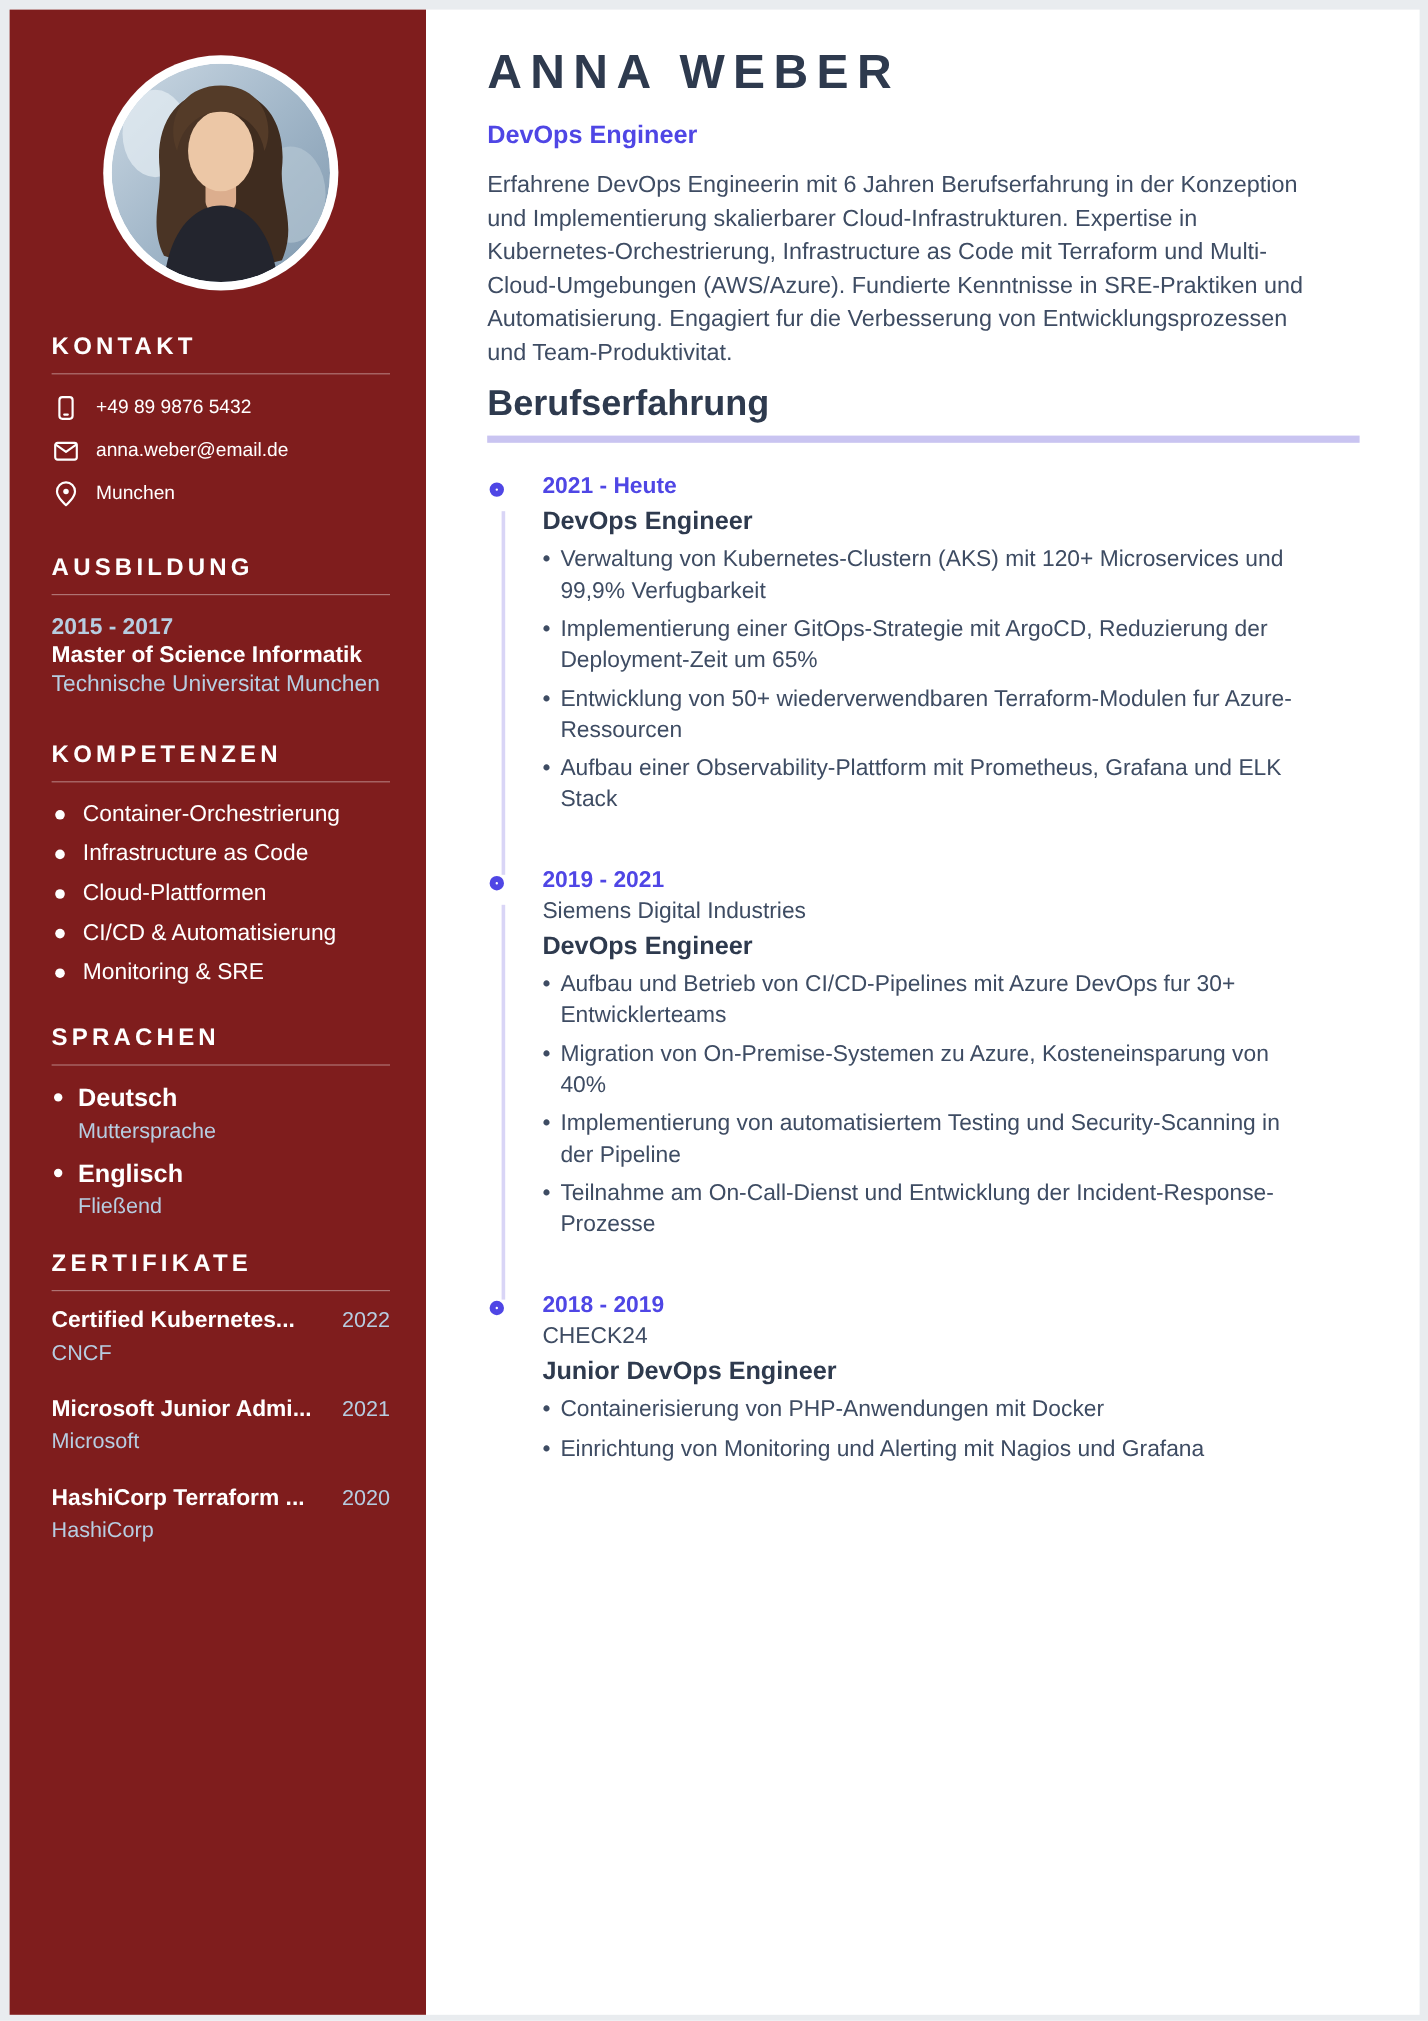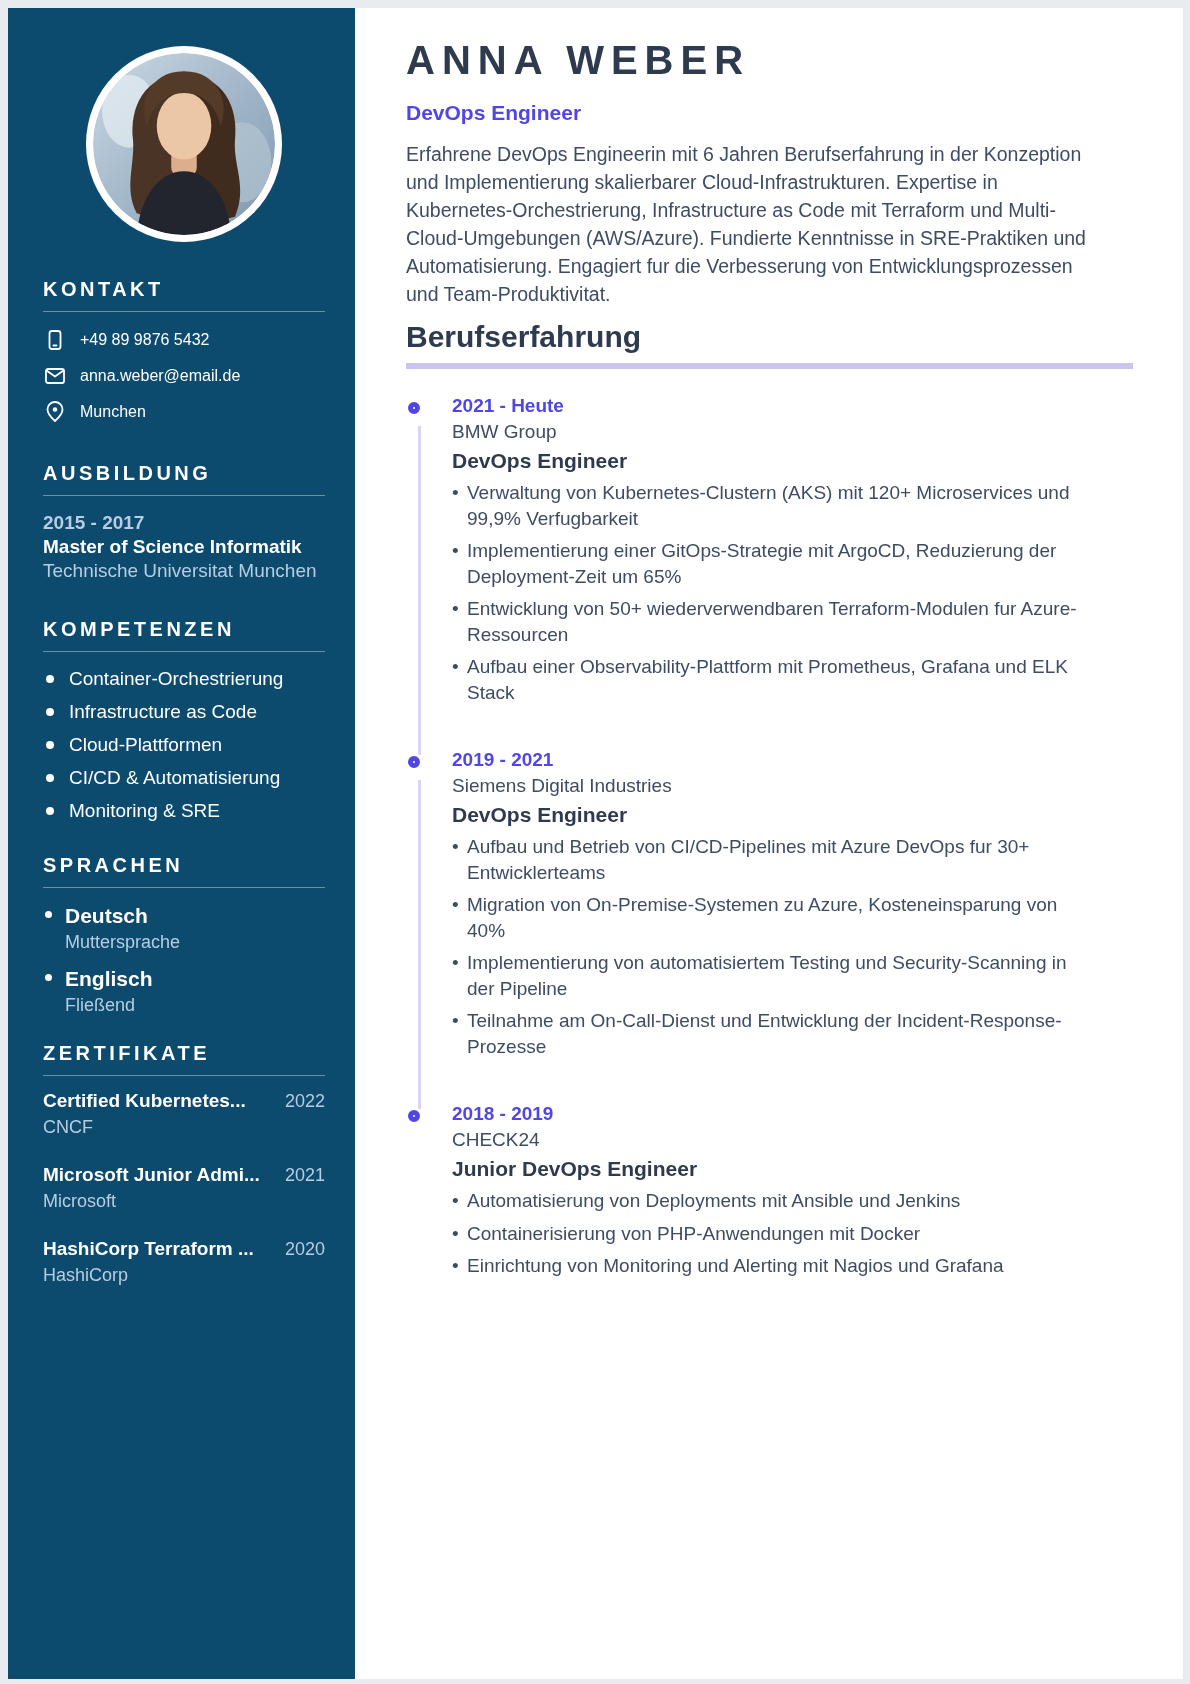--- a/index.html
+++ b/index.html
@@ -11,21 +11,21 @@
     overflow:hidden;
   }
   .page {
     position:absolute; top:8px; left:8px; right:7px; bottom:5px;
     display:flex; background:#ffffff;
   }
 
   
   .sidebar {
     width:347px; flex:0 0 347px;
-    background:#0c4a6e;
+    background:#7f1d1d;
     color:#ffffff;
     padding:0 30px 30px 35px;
   }
   .photo-ring {
     width:196px; height:196px; border-radius:50%;
     background:#ffffff; margin:38px auto 0;
     padding:7px;
   }
   .photo-ring svg { width:100%; height:100%; display:block; border-radius:50%; }
 
@@ -252,21 +252,20 @@
     <p class="summary">Erfahrene DevOps Engineerin mit 6 Jahren Berufserfahrung in der Konzeption und Implementierung skalierbarer Cloud-Infrastrukturen. Expertise in Kubernetes-Orchestrierung, Infrastructure as Code mit Terraform und Multi-Cloud-Umgebungen (AWS/Azure). Fundierte Kenntnisse in SRE-Praktiken und Automatisierung. Engagiert fur die Verbesserung von Entwicklungsprozessen und Team-Produktivitat.</p>
 
     <h2 class="exp-heading">Berufserfahrung</h2>
 
     <div class="jobs">
 
       <article class="job">
         <span class="dot"></span>
         <span class="rail"></span>
         <div class="job-period">2021 - Heute</div>
-        <div class="job-company">BMW Group</div>
         <div class="job-role">DevOps Engineer</div>
         <div class="job-bullets">
           <div class="bullet">Verwaltung von Kubernetes-Clustern (AKS) mit 120+ Microservices und 99,9% Verfugbarkeit</div>
           <div class="bullet">Implementierung einer GitOps-Strategie mit ArgoCD, Reduzierung der Deployment-Zeit um 65%</div>
           <div class="bullet">Entwicklung von 50+ wiederverwendbaren Terraform-Modulen fur Azure-Ressourcen</div>
           <div class="bullet">Aufbau einer Observability-Plattform mit Prometheus, Grafana und ELK Stack</div>
         </div>
       </article>
 
       <article class="job">
@@ -283,21 +282,20 @@
         </div>
       </article>
 
       <article class="job">
         <span class="dot"></span>
 
         <div class="job-period">2018 - 2019</div>
         <div class="job-company">CHECK24</div>
         <div class="job-role">Junior DevOps Engineer</div>
         <div class="job-bullets">
-          <div class="bullet">Automatisierung von Deployments mit Ansible und Jenkins</div>
           <div class="bullet">Containerisierung von PHP-Anwendungen mit Docker</div>
           <div class="bullet">Einrichtung von Monitoring und Alerting mit Nagios und Grafana</div>
         </div>
       </article>
 
     </div>
   </main>
 
 </div>
 

